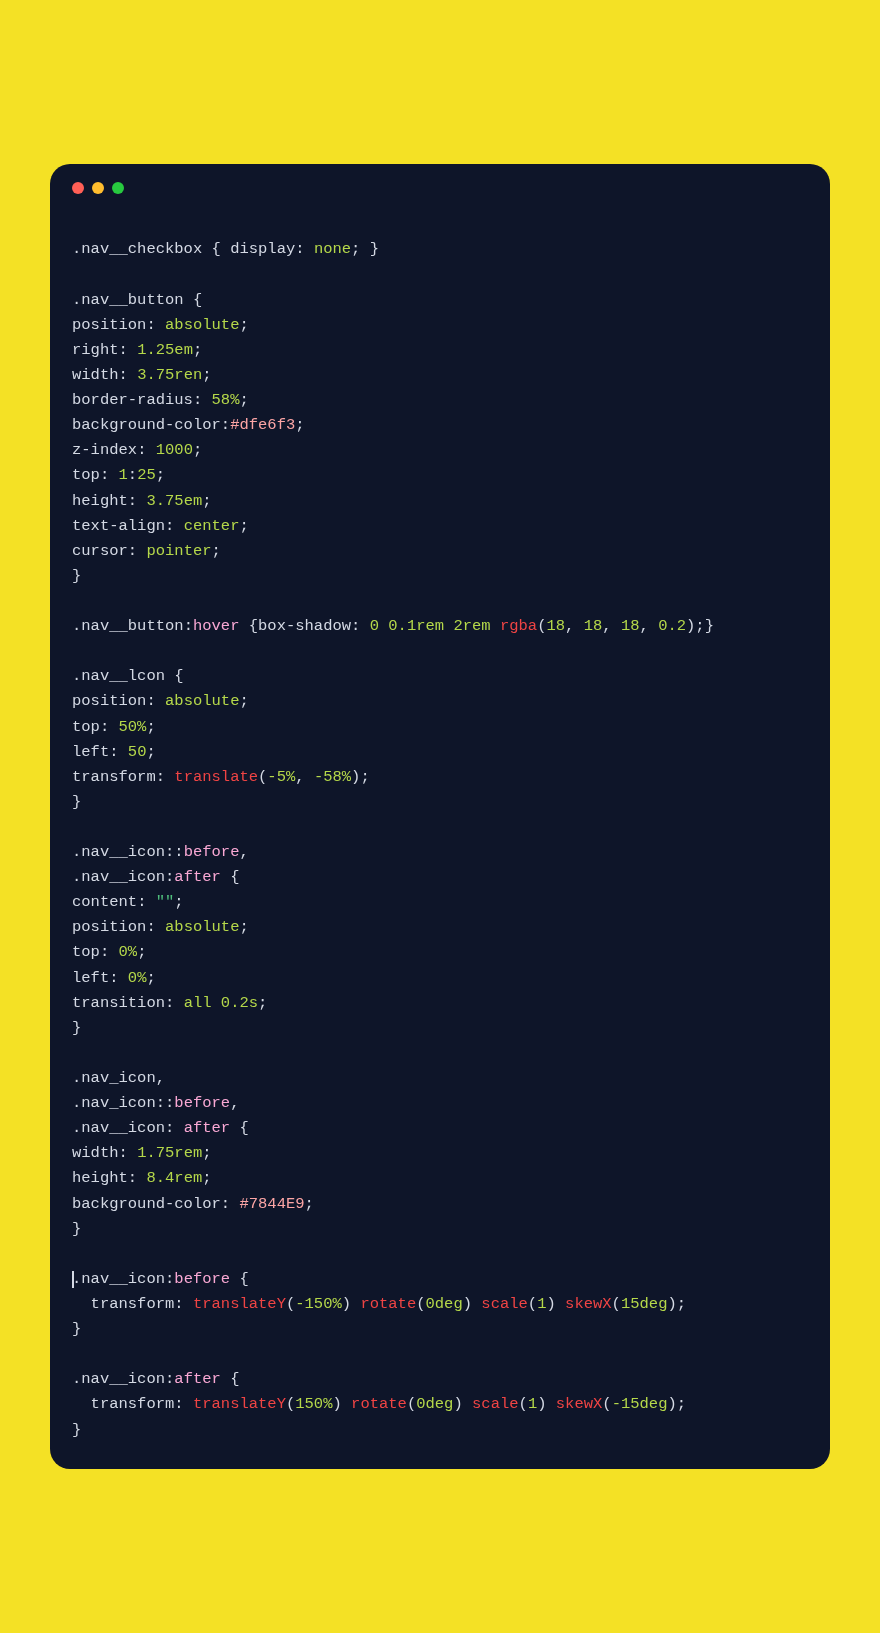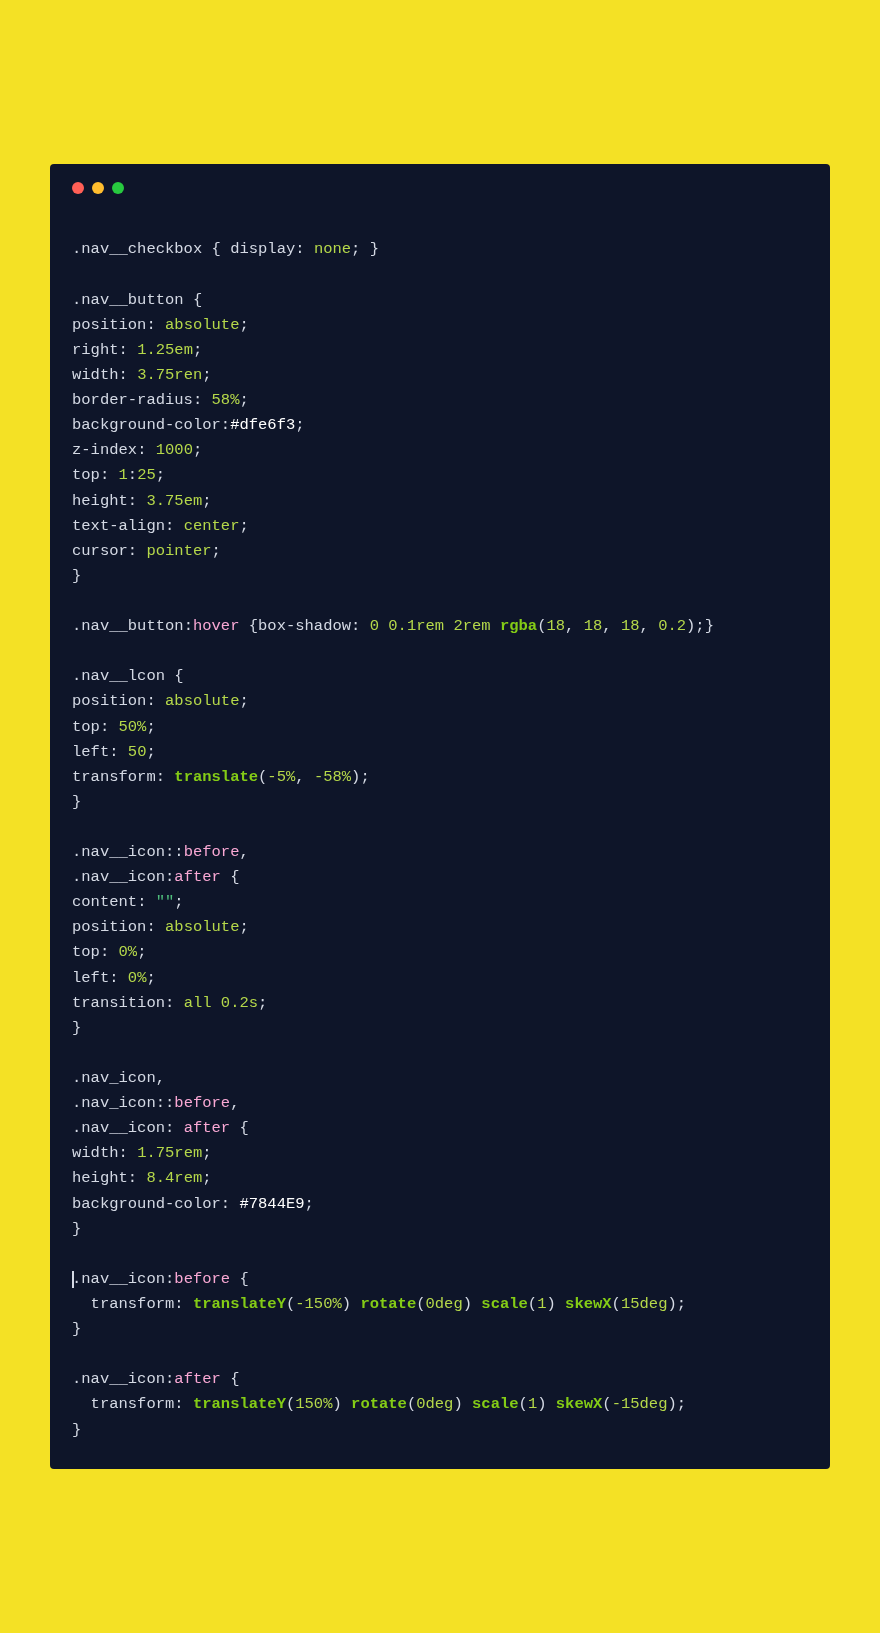--- a/index.html
+++ b/index.html
@@ -7,21 +7,21 @@
     background: #f4e125;
     display: flex;
     align-items: center;
     justify-content: center;
     min-height: 1633px;
     width: 880px;
     padding: 60px 50px;
   }
   .window {
     background: #0e1529;
-    border-radius: 4px;
+    border-radius: 20px;
     width: 100%;
     padding: 18px 12px 26px 22px;
     font-family: "SFMono-Regular", ui-monospace, Menlo, Consolas, "Liberation Mono", monospace;
     font-size: 15.5px;
     line-height: 1.62;
     color: #d4d9e4;
   }
   .traffic {
     display: flex;
     gap: 8px;
@@ -33,23 +33,23 @@
   .dot.red { background:#ff5f56; }
   .dot.yellow { background:#ffbd2e; }
   .dot.green { background:#27c93f; }
 
   .code { white-space: pre-wrap; word-break: break-word; }
   .c-sel     { color:#d4d9e4; }
   .c-punc    { color:#d4d9e4; }
   .c-prop    { color:#d4d9e4; }
   .c-val     { color:#b5d84a; }
   .c-num     { color:#b5d84a; }
-  .c-fn      { color:#84cc16;font-weight:bold; }
+  .c-fn      { color:#ef4444; }
   .c-pseudo  { color:#f9a8d4; }
-  .c-hex     { color:#ffffff; }
+  .c-hex     { color:#fca5a5; }
   .c-str     { color:#4fbf7c; }
 
   .cursor {
     display:inline-block;
     width:1.5px; height:1.1em;
     background:#d4d9e4;
     vertical-align:text-bottom;
     margin-right:-1.5px;
   }
 </style>

